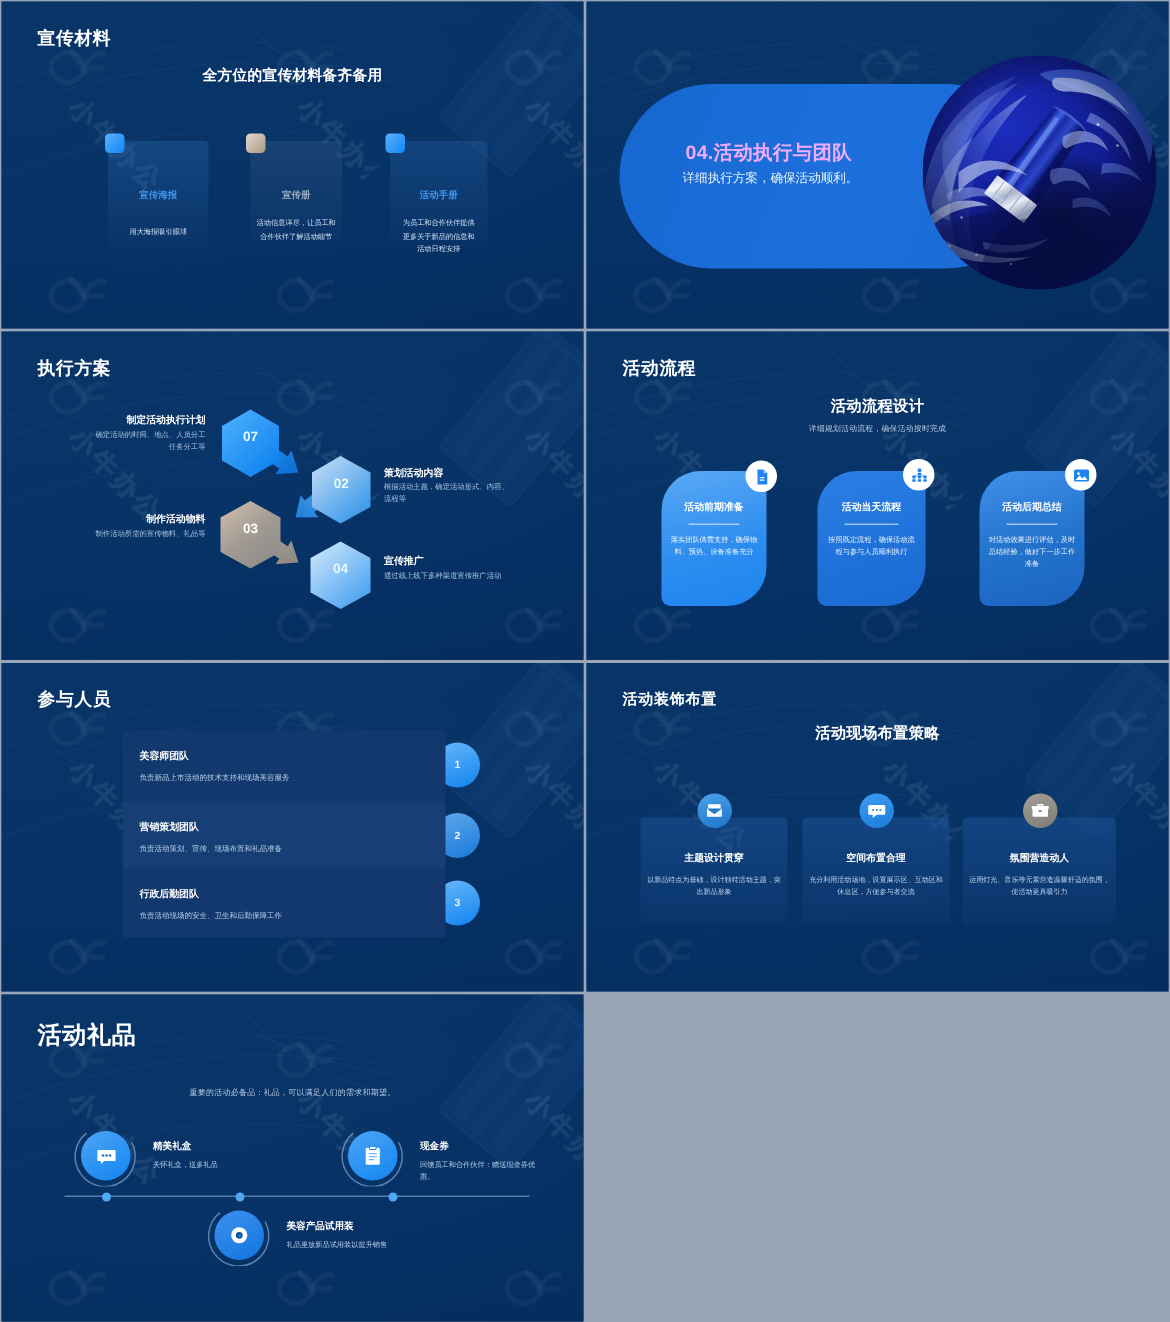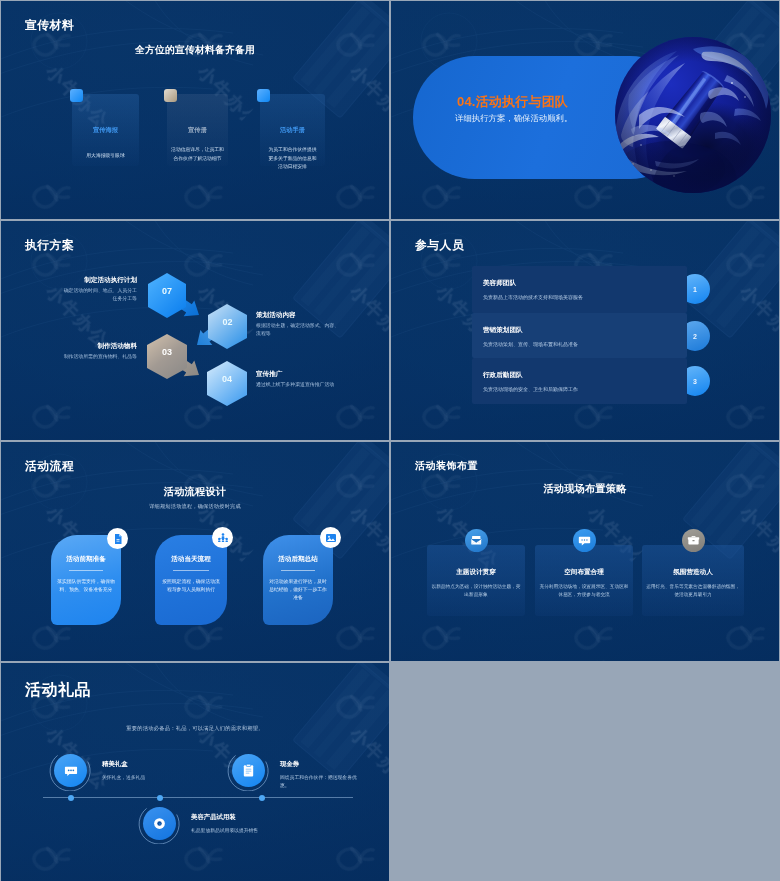--- a/index.html
+++ b/index.html
@@ -243,21 +243,21 @@
      <svg class="wm" width="100%" height="100%">
           <rect width="100%" height="100%" fill="url(#wmpat)"></rect>
         </svg>
    </div>
    <div class="pill" style="left:22px;top:55px;width:279px;height:123px"></div>
    <div class="photo-circ" style="left:224px;top:36px;width:156px;height:156px">
      <svg viewBox="0 0 156 156" width="156" height="156">
        <use href="#prodimg"></use>
      </svg>
    </div>
-   <div style="position:absolute;left:66px;top:92px;font-size:13px;font-weight:700;color:#f97316;letter-spacing:.2px">04.活动执行与团队</div>
+   <div style="position:absolute;left:66px;top:92px;font-size:13px;font-weight:700;color:#f0abfc;letter-spacing:.2px">04.活动执行与团队</div>
    <div style="position:absolute;left:64px;top:112px;font-size:8.4px;color:#e6f0fb">详细执行方案，确保活动顺利。</div>
  </div>
 
  <div class="slide">
    <div class="bg">
      <div class="bg-tint"></div>
      <svg class="deco" width="388" height="219" viewBox="0 0 388 219" style="position:absolute;left:0;top:0">
           <use href="#bgdeco"></use>
         </svg>
      <svg class="wm" width="100%" height="100%">
@@ -320,20 +320,83 @@
 
    <div style="position:absolute;left:255px;top:90px;width:110px;text-align:left;font-size:6.6px;font-weight:700;color:#fff">策划活动内容</div>
    <div style="position:absolute;left:255px;top:101px;width:100px;text-align:left;font-size:4.9px;line-height:7.5px;color:#a9c3e0;white-space:pre-line">根据活动主题，确定活动形式、内容、
 流程等</div>
 
    <div style="position:absolute;left:30px;top:121px;width:106px;text-align:right;font-size:6.6px;font-weight:700;color:#fff">制作活动物料</div>
    <div style="position:absolute;left:10px;top:132px;width:126px;text-align:right;font-size:4.9px;line-height:7.5px;color:#a9c3e0">制作活动所需的宣传物料、礼品等</div>
 
    <div style="position:absolute;left:255px;top:149px;width:116px;text-align:left;font-size:6.6px;font-weight:700;color:#fff">宣传推广</div>
    <div style="position:absolute;left:255px;top:160px;width:125px;text-align:left;font-size:4.9px;line-height:7.5px;color:#a9c3e0">通过线上线下多种渠道宣传推广活动</div>
+ </div>
+
+ <div class="slide">
+   <div class="bg">
+     <div class="bg-tint"></div>
+     <svg class="deco" width="388" height="219" viewBox="0 0 388 219" style="position:absolute;left:0;top:0">
+          <use href="#bgdeco"></use>
+        </svg>
+     <svg class="wm" width="100%" height="100%">
+          <rect width="100%" height="100%" fill="url(#wmpat)"></rect>
+        </svg>
+   </div>
+   <div class="s-title" style="left:24px;top:17px;font-size:11.8px">活动流程</div>
+   <div class="ctr hd" style="top:43px;font-size:10.2px;letter-spacing:.2px">活动流程设计</div>
+   <div class="ctr sub" style="top:61px;font-size:5.2px;letter-spacing:.2px">详细规划活动流程，确保活动按时完成</div>
+
+   <div class="s4-card" style="left:50px;top:93px;width:70px;height:90px;
+        background:linear-gradient(165deg,#5ba9f5 0%,#2e8ef0 55%,#1e84ef 100%)">
+     <div style="position:absolute;left:0;right:0;top:20px;text-align:center;font-size:6.6px;font-weight:700;color:#fff">活动前期准备</div>
+     <div style="position:absolute;left:18px;right:18px;top:35px;height:1px;background:rgba(255,255,255,.55)"></div>
+     <div style="position:absolute;left:6px;right:6px;top:43px;text-align:center;font-size:4.8px;line-height:8px;color:#e8f3ff">落实团队供需支持，确保物料、预热、设备准备充分</div>
+   </div>
+   <div class="s4-badge" style="left:106px;top:86px;width:21px;height:21px">
+     <svg width="12" height="12" viewBox="0 0 24 24">
+          <path d="M6 2h8l5 5v15H6z" fill="#1f84ef"></path>
+          <path d="M14 2l5 5h-5z" fill="#9fd0ff"></path>
+          <path d="M9 12h6v1.6H9zm0 3.4h6V17H9z" fill="#fff"></path>
+        </svg>
+   </div>
+
+   <div class="s4-card" style="left:154px;top:93px;width:72px;height:90px;
+        background:linear-gradient(165deg,#2a7fe4 0%,#1f72d9 55%,#1a6ad2 100%)">
+     <div style="position:absolute;left:0;right:0;top:20px;text-align:center;font-size:6.6px;font-weight:700;color:#fff">活动当天流程</div>
+     <div style="position:absolute;left:18px;right:18px;top:35px;height:1px;background:rgba(255,255,255,.55)"></div>
+     <div style="position:absolute;left:6px;right:6px;top:43px;text-align:center;font-size:4.8px;line-height:8px;color:#e8f3ff">按照既定流程，确保活动流程与参与人员顺利执行</div>
+   </div>
+   <div class="s4-badge" style="left:211px;top:85px;width:21px;height:21px">
+     <svg width="12" height="12" viewBox="0 0 24 24" fill="#1f84ef">
+       <circle cx="12" cy="5" r="2.6"></circle>
+          <rect x="9.4" y="8.4" width="5.2" height="3.4" rx="1"></rect>
+       <circle cx="4.6" cy="14" r="2.4"></circle>
+          <rect x="2.2" y="17" width="4.8" height="3.2" rx="1"></rect>
+       <circle cx="19.4" cy="14" r="2.4"></circle>
+          <rect x="17" y="17" width="4.8" height="3.2" rx="1"></rect>
+       <circle cx="12" cy="14" r="2.4"></circle>
+          <rect x="9.6" y="17" width="4.8" height="3.2" rx="1"></rect>
+       <rect x="4.2" y="12.2" width="15.6" height="1"></rect>
+     </svg>
+   </div>
+
+   <div class="s4-card" style="left:262px;top:93px;width:70px;height:90px;
+        background:linear-gradient(165deg,#3f90ea 0%,#2272cc 55%,#1b64c0 100%)">
+     <div style="position:absolute;left:0;right:0;top:20px;text-align:center;font-size:6.6px;font-weight:700;color:#fff">活动后期总结</div>
+     <div style="position:absolute;left:18px;right:18px;top:35px;height:1px;background:rgba(255,255,255,.55)"></div>
+     <div style="position:absolute;left:6px;right:6px;top:43px;text-align:center;font-size:4.8px;line-height:8px;color:#e8f3ff">对活动效果进行评估，及时总结经验，做好下一步工作准备</div>
+   </div>
+   <div class="s4-badge" style="left:319px;top:85px;width:21px;height:21px">
+     <svg width="12" height="12" viewBox="0 0 24 24">
+          <rect x="2" y="4" width="20" height="16" rx="2" fill="#1f84ef"></rect>
+       <circle cx="8" cy="9.5" r="1.8" fill="#fff"></circle>
+          <path d="M4 18l5.5-6 3.5 4 3-3 4 5z" fill="#fff"></path>
+        </svg>
+   </div>
  </div>
 
  <div class="slide">
    <div class="bg">
      <div class="bg-tint"></div>
      <svg class="deco" width="388" height="219" viewBox="0 0 388 219" style="position:absolute;left:0;top:0">
           <use href="#bgdeco"></use>
         </svg>
      <svg class="wm" width="100%" height="100%">
           <rect width="100%" height="100%" fill="url(#wmpat)"></rect>
@@ -371,83 +434,20 @@
  <div class="slide">
    <div class="bg">
      <div class="bg-tint"></div>
      <svg class="deco" width="388" height="219" viewBox="0 0 388 219" style="position:absolute;left:0;top:0">
           <use href="#bgdeco"></use>
         </svg>
      <svg class="wm" width="100%" height="100%">
           <rect width="100%" height="100%" fill="url(#wmpat)"></rect>
         </svg>
    </div>
-   <div class="s-title" style="left:24px;top:17px;font-size:11.8px">活动流程</div>
-   <div class="ctr hd" style="top:43px;font-size:10.2px;letter-spacing:.2px">活动流程设计</div>
-   <div class="ctr sub" style="top:61px;font-size:5.2px;letter-spacing:.2px">详细规划活动流程，确保活动按时完成</div>
-
-   <div class="s4-card" style="left:50px;top:93px;width:70px;height:90px;
-        background:linear-gradient(165deg,#5ba9f5 0%,#2e8ef0 55%,#1e84ef 100%)">
-     <div style="position:absolute;left:0;right:0;top:20px;text-align:center;font-size:6.6px;font-weight:700;color:#fff">活动前期准备</div>
-     <div style="position:absolute;left:18px;right:18px;top:35px;height:1px;background:rgba(255,255,255,.55)"></div>
-     <div style="position:absolute;left:6px;right:6px;top:43px;text-align:center;font-size:4.8px;line-height:8px;color:#e8f3ff">落实团队供需支持，确保物料、预热、设备准备充分</div>
-   </div>
-   <div class="s4-badge" style="left:106px;top:86px;width:21px;height:21px">
-     <svg width="12" height="12" viewBox="0 0 24 24">
-          <path d="M6 2h8l5 5v15H6z" fill="#1f84ef"></path>
-          <path d="M14 2l5 5h-5z" fill="#9fd0ff"></path>
-          <path d="M9 12h6v1.6H9zm0 3.4h6V17H9z" fill="#fff"></path>
-        </svg>
-   </div>
-
-   <div class="s4-card" style="left:154px;top:93px;width:72px;height:90px;
-        background:linear-gradient(165deg,#2a7fe4 0%,#1f72d9 55%,#1a6ad2 100%)">
-     <div style="position:absolute;left:0;right:0;top:20px;text-align:center;font-size:6.6px;font-weight:700;color:#fff">活动当天流程</div>
-     <div style="position:absolute;left:18px;right:18px;top:35px;height:1px;background:rgba(255,255,255,.55)"></div>
-     <div style="position:absolute;left:6px;right:6px;top:43px;text-align:center;font-size:4.8px;line-height:8px;color:#e8f3ff">按照既定流程，确保活动流程与参与人员顺利执行</div>
-   </div>
-   <div class="s4-badge" style="left:211px;top:85px;width:21px;height:21px">
-     <svg width="12" height="12" viewBox="0 0 24 24" fill="#1f84ef">
-       <circle cx="12" cy="5" r="2.6"></circle>
-          <rect x="9.4" y="8.4" width="5.2" height="3.4" rx="1"></rect>
-       <circle cx="4.6" cy="14" r="2.4"></circle>
-          <rect x="2.2" y="17" width="4.8" height="3.2" rx="1"></rect>
-       <circle cx="19.4" cy="14" r="2.4"></circle>
-          <rect x="17" y="17" width="4.8" height="3.2" rx="1"></rect>
-       <circle cx="12" cy="14" r="2.4"></circle>
-          <rect x="9.6" y="17" width="4.8" height="3.2" rx="1"></rect>
-       <rect x="4.2" y="12.2" width="15.6" height="1"></rect>
-     </svg>
-   </div>
-
-   <div class="s4-card" style="left:262px;top:93px;width:70px;height:90px;
-        background:linear-gradient(165deg,#3f90ea 0%,#2272cc 55%,#1b64c0 100%)">
-     <div style="position:absolute;left:0;right:0;top:20px;text-align:center;font-size:6.6px;font-weight:700;color:#fff">活动后期总结</div>
-     <div style="position:absolute;left:18px;right:18px;top:35px;height:1px;background:rgba(255,255,255,.55)"></div>
-     <div style="position:absolute;left:6px;right:6px;top:43px;text-align:center;font-size:4.8px;line-height:8px;color:#e8f3ff">对活动效果进行评估，及时总结经验，做好下一步工作准备</div>
-   </div>
-   <div class="s4-badge" style="left:319px;top:85px;width:21px;height:21px">
-     <svg width="12" height="12" viewBox="0 0 24 24">
-          <rect x="2" y="4" width="20" height="16" rx="2" fill="#1f84ef"></rect>
-       <circle cx="8" cy="9.5" r="1.8" fill="#fff"></circle>
-          <path d="M4 18l5.5-6 3.5 4 3-3 4 5z" fill="#fff"></path>
-        </svg>
-   </div>
- </div>
-
- <div class="slide">
-   <div class="bg">
-     <div class="bg-tint"></div>
-     <svg class="deco" width="388" height="219" viewBox="0 0 388 219" style="position:absolute;left:0;top:0">
-          <use href="#bgdeco"></use>
-        </svg>
-     <svg class="wm" width="100%" height="100%">
-          <rect width="100%" height="100%" fill="url(#wmpat)"></rect>
-        </svg>
-   </div>
    <div class="s-title" style="left:24px;top:17px;font-size:10px">活动装饰布置</div>
    <div class="ctr hd" style="top:40px;font-size:10.2px;letter-spacing:.2px">活动现场布置策略</div>
 
    <div class="s6-card" style="left:36px;top:103px;width:98px;height:71px">
      <div style="position:absolute;left:0;right:0;top:23px;text-align:center;font-size:6.6px;font-weight:700;color:#fff">主题设计贯穿</div>
      <div style="position:absolute;left:4px;right:4px;top:38px;text-align:center;font-size:4.7px;line-height:8px;color:#bcd3ea">以新品特点为基础，设计独特活动主题，突出新品形象</div>
    </div>
    <div class="s6-ic" style="left:74px;top:87px;width:23px;height:23px;background:linear-gradient(160deg,#4aa2ea,#1f74c9)">
         <svg width="12.5" height="12.5" viewBox="0 0 24 24">
           <rect x="4" y="4" width="16" height="10" rx="1" fill="#fff"></rect>

